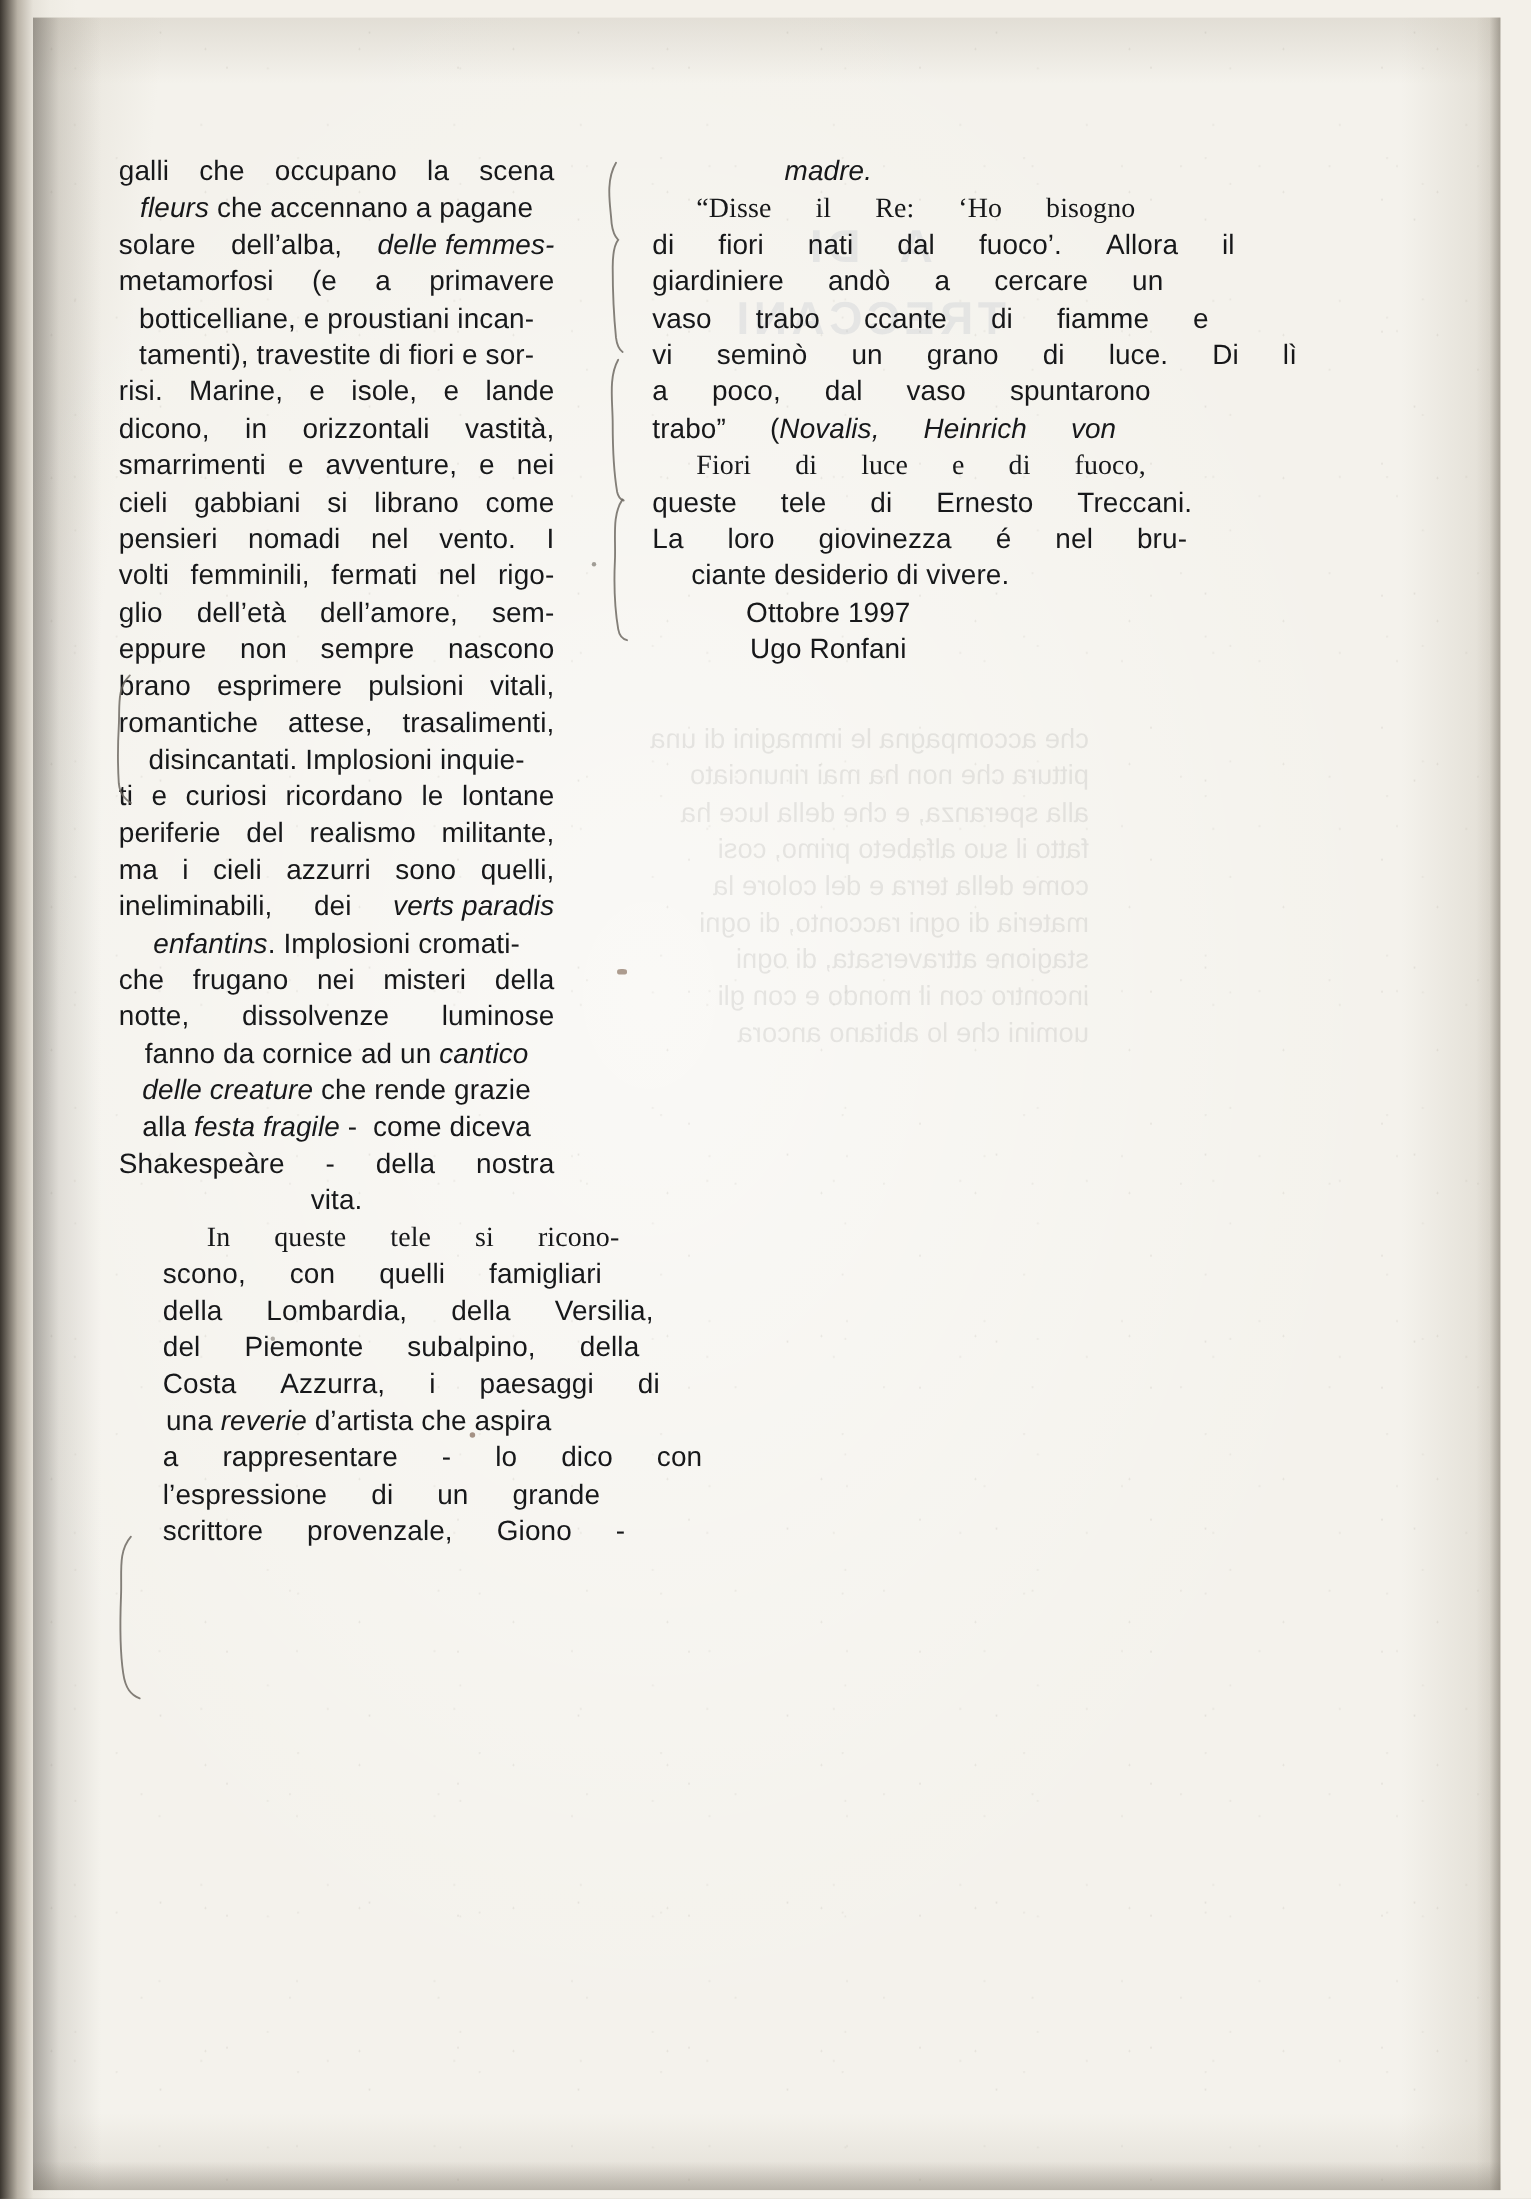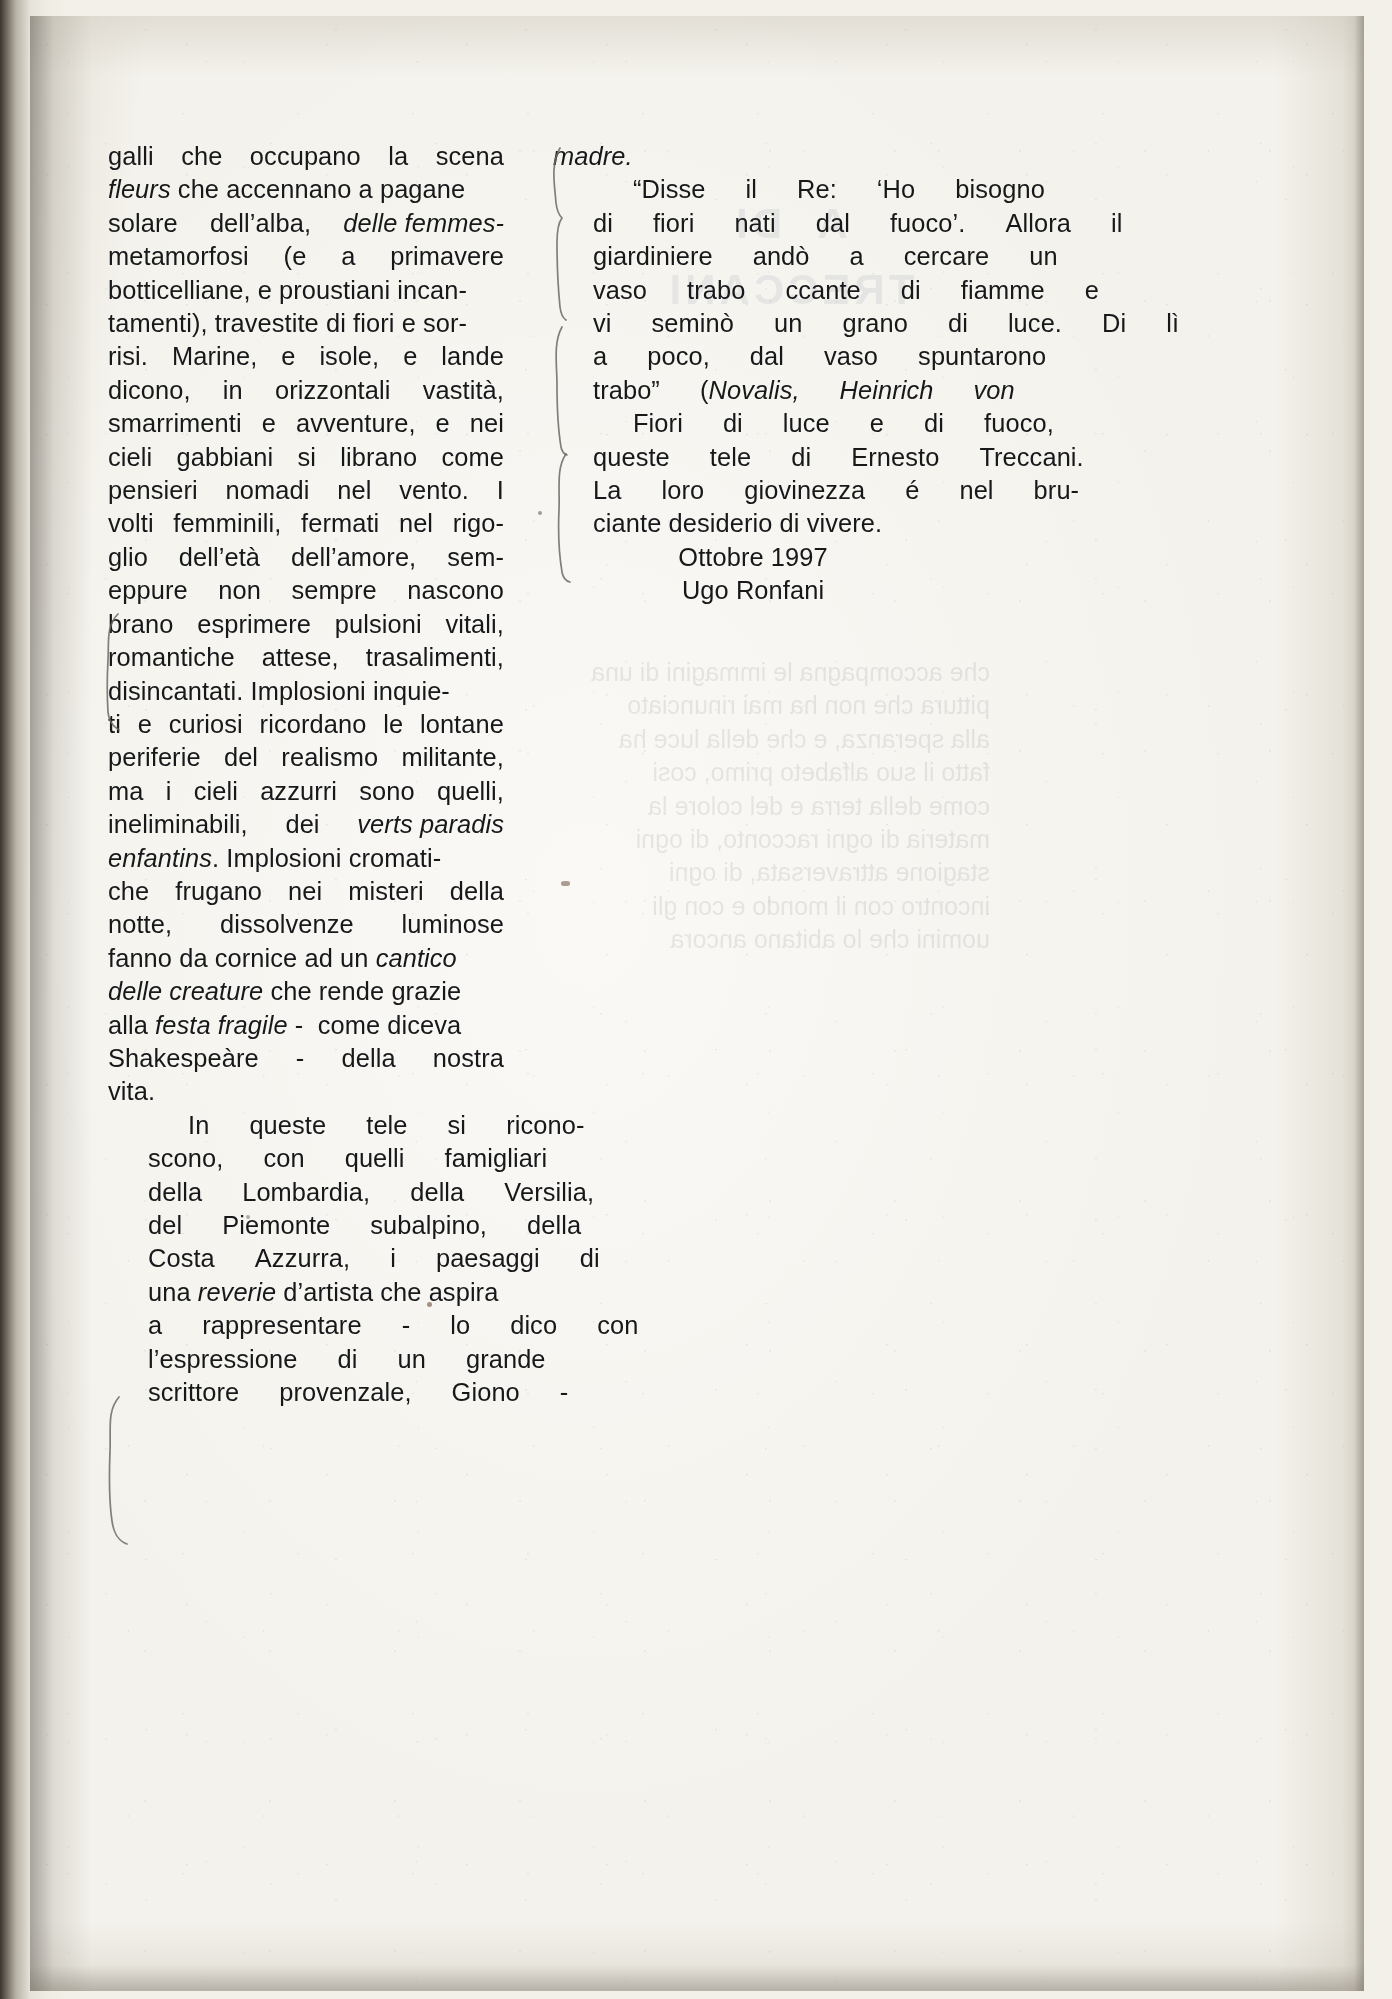--- a/index.html
+++ b/index.html
@@ -85,22 +85,22 @@
   .para{ margin:0; text-align:justify; text-justify:inter-word; }
   .para + .para{ text-indent:40px; }
   .para.noindent{ text-indent:0; }
   .it{ font-style:italic; }
   
   .jline{
     display:flex;
     justify-content:space-between;
     white-space:pre;
   }
-  .jline.last{ justify-content:flex-start; }
-  .jline.ind{ padding-left:40px; }
+  .jline.last{ justify-content:center; }
+  .jline.ind{ padding-left:40px;font-family:Liberation Serif, serif; }
   .jline > span{ white-space:pre; }
 
   .sig{ text-align:center; white-space:pre; }
 
   
   .pencil{
     position:absolute;
     pointer-events:none;
   }
   .pencil svg{ display:block; overflow:visible; }

